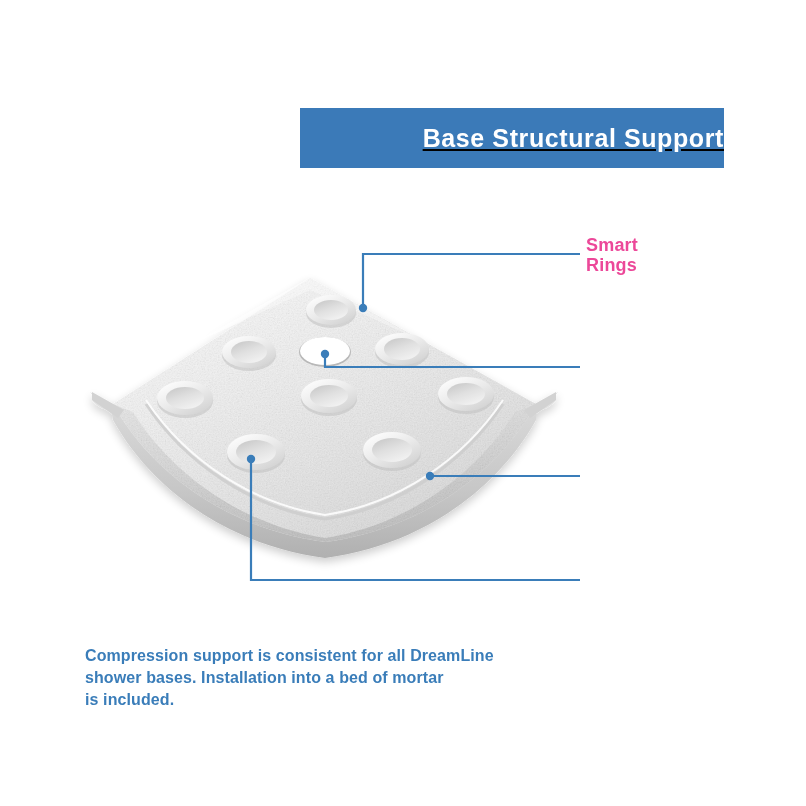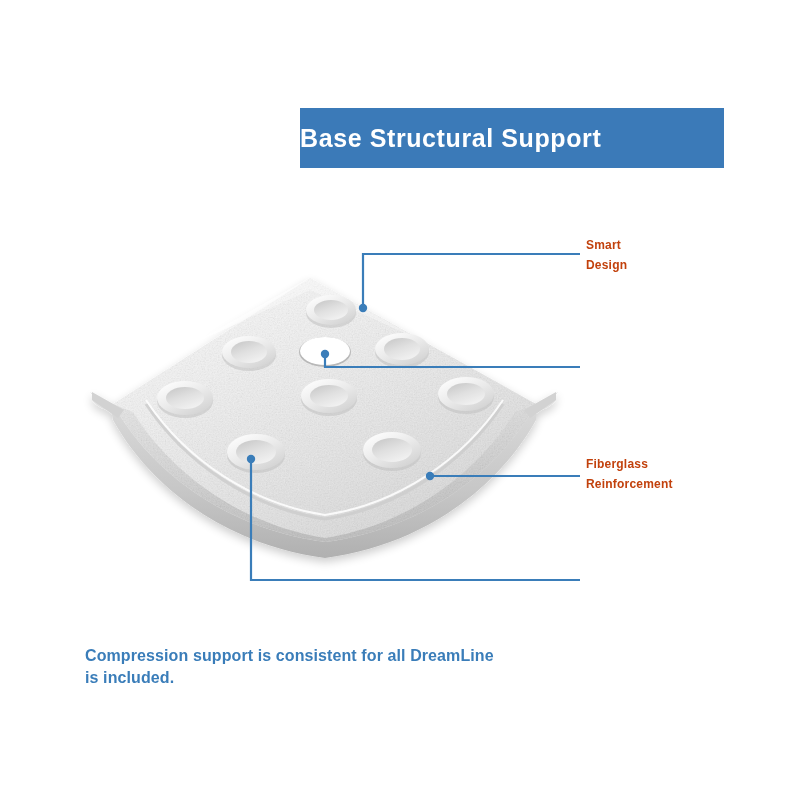--- a/index.html
+++ b/index.html
@@ -19,21 +19,22 @@
   
   #header-banner {
     position: absolute;
     left: 300px;
     top: 108px;
     width: 424px;
     height: 60px;
     background: #3b7ab8;
     display: flex;
     align-items: center;
-    justify-content: flex-start;
+    justify-content: flex-end;
+    text-decoration: underline;
   }
   #header-title {
     color: #ffffff;
     font-size: 25px;
     font-weight: bold;
     letter-spacing: 0.6px;
     white-space: nowrap;
   }
 
   
@@ -42,22 +43,22 @@
     left: 0;
     top: 0;
     width: 806px;
     height: 806px;
     pointer-events: none;
   }
 
   
   .annotation {
     position: absolute;
-    color: #c2410c;
-    font-size: 12px;
+    color: #ec4899;
+    font-size: 18px;
     font-weight: bold;
     line-height: 19.5px;
     letter-spacing: 0.2px;
     white-space: nowrap;
   }
   .annotation .ln { display: block; }
 
   #anno-smart      { left: 586px; top: 236px; }
   #anno-opening    { left: 586px; top: 313px; }
   #anno-fiberglass { left: 586px; top: 455px; }
@@ -258,28 +259,25 @@
     <g fill="#3a7db9">
       <circle cx="363" cy="308" r="4.2"></circle>
       <circle cx="325" cy="354" r="4.2"></circle>
       <circle cx="430" cy="476" r="4.2"></circle>
       <circle cx="251" cy="459" r="4.2"></circle>
     </g>
   </svg>
 
   <div class="annotation" id="anno-smart">
     <span class="ln">Smart</span>
-    <span class="ln">Design</span>
+    <span class="ln">Rings</span>
   </div>
 
 
-  <div class="annotation" id="anno-fiberglass">
-    <span class="ln">Fiberglass</span>
-    <span class="ln">Reinforcement</span>
-  </div>
 
 
   <div id="caption">
     <span class="ln">Compression support is consistent for all DreamLine</span>
+    <span class="ln">shower bases. Installation into a bed of mortar</span>
     <span class="ln">is included.</span>
   </div>
 
 </div>
 
 </body></html>

